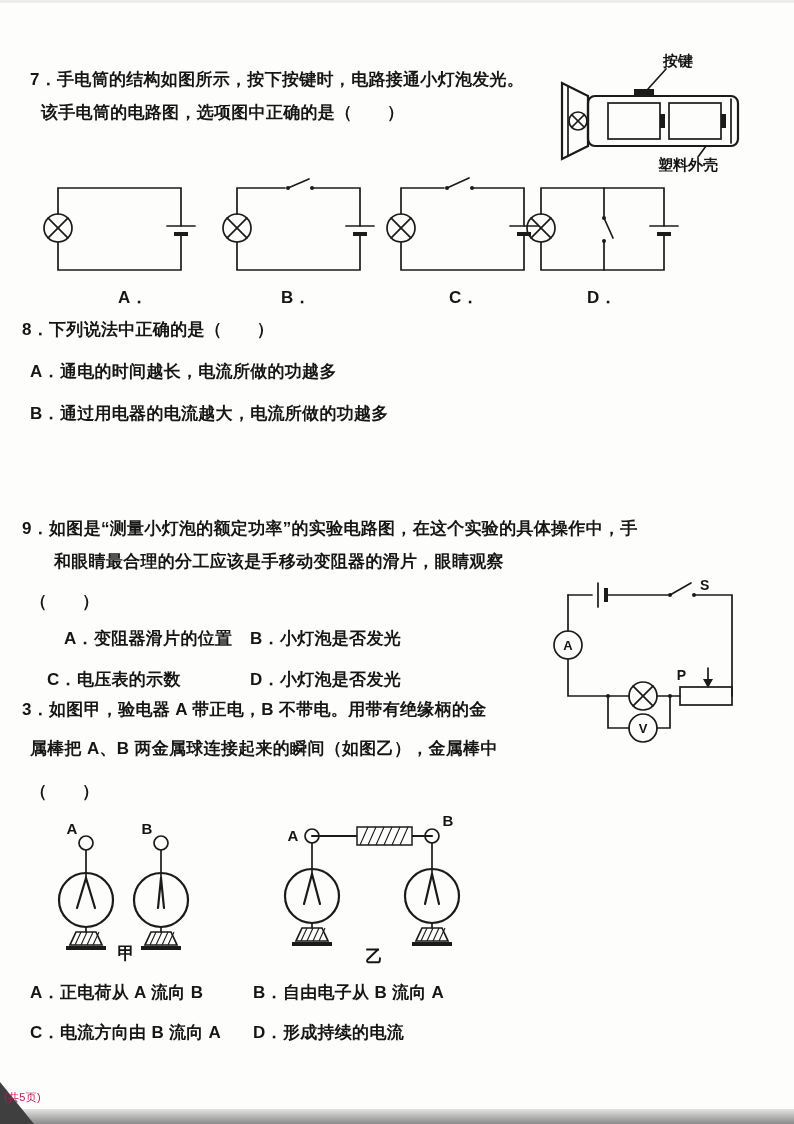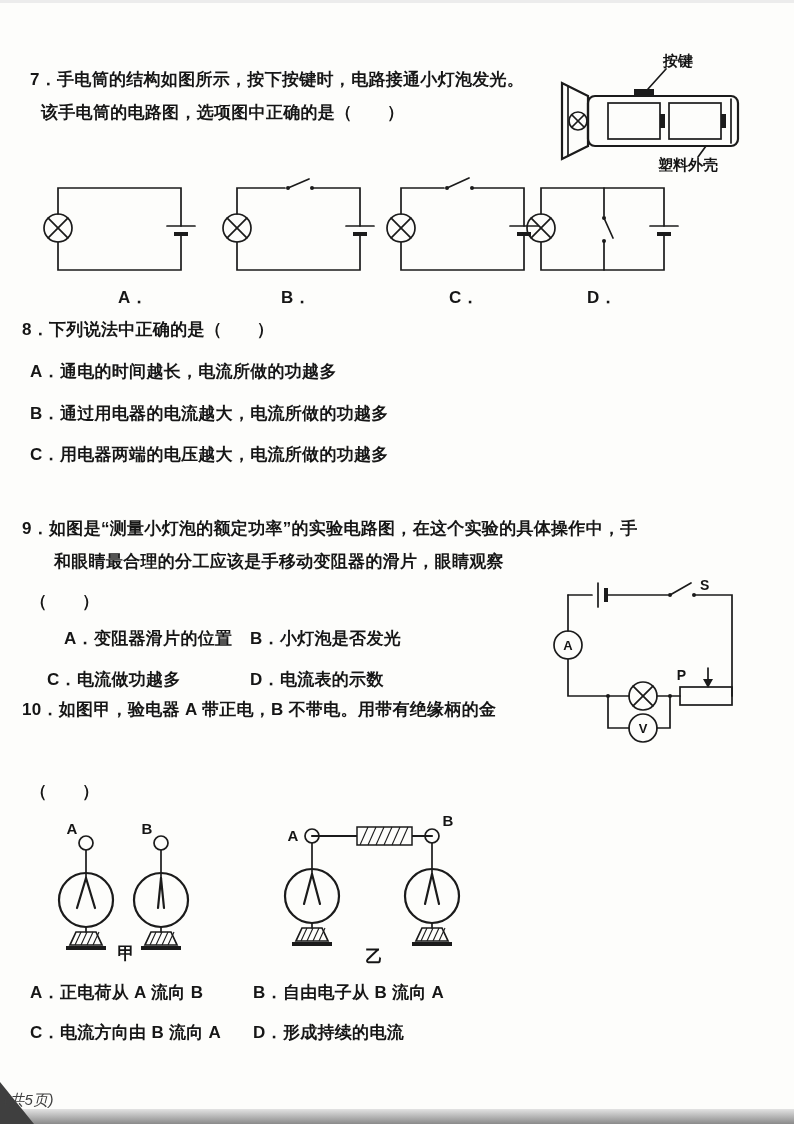--- a/index.html
+++ b/index.html
@@ -1,19 +1,19 @@
 <!DOCTYPE html>
 <html><head>
 <meta charset="utf-8">
 <style>
   html,body{margin:0;padding:0;background:#9b9b9b;}
   .page{position:relative;width:794px;height:1124px;margin:0 auto;background:#fdfdfb;overflow:hidden;
         font-family:"Liberation Sans","DejaVu Sans",sans-serif;color:#161616;}
   .line{position:absolute;font-size:17px;font-weight:700;line-height:1.2;white-space:pre;letter-spacing:.3px;}
-  .footer{font-size:15px;font-weight:500;color:#404040;z-index:3;font-style:italic;}
+  .footer{font-size:11px;font-weight:500;color:#be185d;z-index:3;}
   svg{position:absolute;overflow:visible;}
   svg text{fill:#141414;font-weight:600;font-family:"Liberation Sans","DejaVu Sans",sans-serif;}
   .st{stroke:#1b1b1b;stroke-width:1.7;fill:none;stroke-linecap:round;}
   .st2{stroke:#1b1b1b;stroke-width:2.2;fill:none;stroke-linecap:round;}
   .thick{stroke:#1b1b1b;stroke-width:4;fill:none;}
   .base{stroke:#1b1b1b;stroke-width:4;fill:none;}
   .hatch{stroke:#1b1b1b;stroke-width:1.1;fill:none;}
   .fill{fill:#1b1b1b;stroke:none;}
   .scan-top{position:absolute;left:0;top:0;right:0;height:3px;background:#ececec;}
   .scan-bottom{position:absolute;left:0;right:0;bottom:0;height:15px;background:linear-gradient(to bottom,#e3e3e3,#8a8a8a);z-index:2;}
@@ -125,29 +125,28 @@
   </svg>
 
   <div class="line" style="left:118px;top:288px">A．</div>
   <div class="line" style="left:281px;top:288px">B．</div>
   <div class="line" style="left:449px;top:288px">C．</div>
   <div class="line" style="left:587px;top:288px">D．</div>
 
   <div class="line" style="left:22px;top:320px">8．下列说法中正确的是（　　）</div>
   <div class="line" style="left:30px;top:362px">A．通电的时间越长，电流所做的功越多</div>
   <div class="line" style="left:30px;top:404px">B．通过用电器的电流越大，电流所做的功越多</div>
-  <div class="line" style="left:30px;top:445px">C．用电器两端的电压越大，电流所做的功越多</div>
 
   <div class="line" style="left:22px;top:519px">9．如图是“测量小灯泡的额定功率”的实验电路图，在这个实验的具体操作中，手</div>
   <div class="line" style="left:54px;top:552px">和眼睛最合理的分工应该是手移动变阻器的滑片，眼睛观察</div>
   <div class="line" style="left:30px;top:592px">（　　）</div>
   <div class="line" style="left:64px;top:629px">A．变阻器滑片的位置</div>
   <div class="line" style="left:250px;top:629px">B．小灯泡是否发光</div>
-  <div class="line" style="left:47px;top:670px">C．电流做功越多</div>
-  <div class="line" style="left:250px;top:670px">D．电流表的示数</div>
+  <div class="line" style="left:47px;top:670px">C．电压表的示数</div>
+  <div class="line" style="left:250px;top:670px">D．小灯泡是否发光</div>
 
   <svg style="left:540px;top:575px" width="215" height="180" viewBox="0 0 215 180">
     <path class="st" d="M28 20 H52"></path>
     <g>
       <line class="st" x1="58" y1="8" x2="58" y2="32"></line>
       <line class="thick" x1="66" y1="13" x2="66" y2="27"></line>
     </g>
     <path class="st" d="M66 20 H128"></path>
     <g>
       <circle class="fill" cx="130" cy="20" r="2"></circle>
@@ -177,21 +176,22 @@
     <circle class="fill" cx="68" cy="121" r="2"></circle>
     <circle class="fill" cx="130" cy="121" r="2"></circle>
     <path class="st" d="M68 121 V153 H89"></path>
     <path class="st" d="M117 153 H130 V121"></path>
     <g>
       <circle class="st" cx="103" cy="153" r="14"></circle>
     </g>
     <text x="103" y="158" font-size="13" text-anchor="middle">V</text>
   </svg>
 
-  <div class="line" style="left:22px;top:700px">10．如图甲，验电器 A 带正电，B 不带电。用带有绝缘柄的金</div>
+  <div class="line" style="left:22px;top:700px">3．如图甲，验电器 A 带正电，B 不带电。用带有绝缘柄的金</div>
+  <div class="line" style="left:30px;top:739px">属棒把 A、B 两金属球连接起来的瞬间（如图乙），金属棒中</div>
   <div class="line" style="left:30px;top:782px">（　　）</div>
 
   <svg style="left:36px;top:820px" width="180" height="140" viewBox="0 0 180 140">
     <text x="36" y="14" font-size="15" text-anchor="middle">A</text>
     <g>
       <circle class="st" cx="50" cy="23" r="7"></circle>
       <line class="st" x1="50" y1="30" x2="50" y2="58"></line>
       <circle class="st2" cx="50" cy="80" r="27"></circle>
       <line class="st2" x1="50" y1="58" x2="41" y2="88"></line>
       <line class="st2" x1="50" y1="58" x2="59" y2="88"></line>

